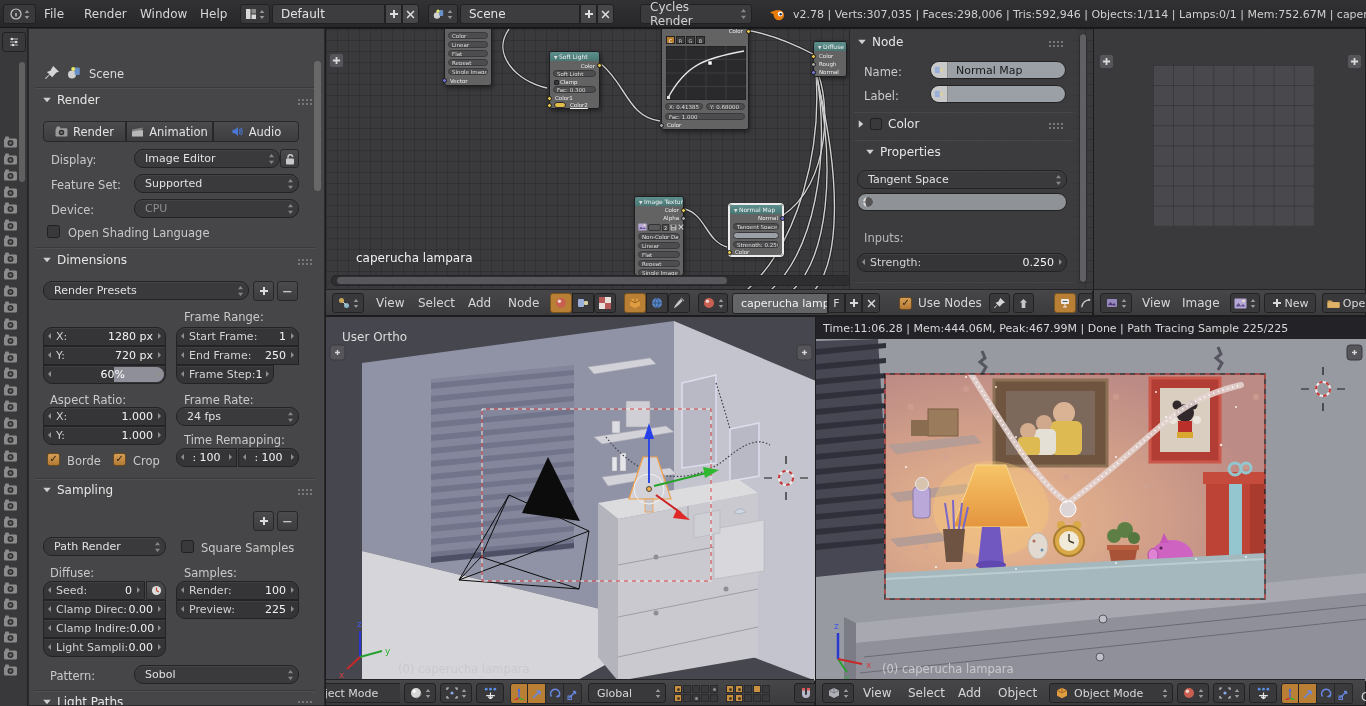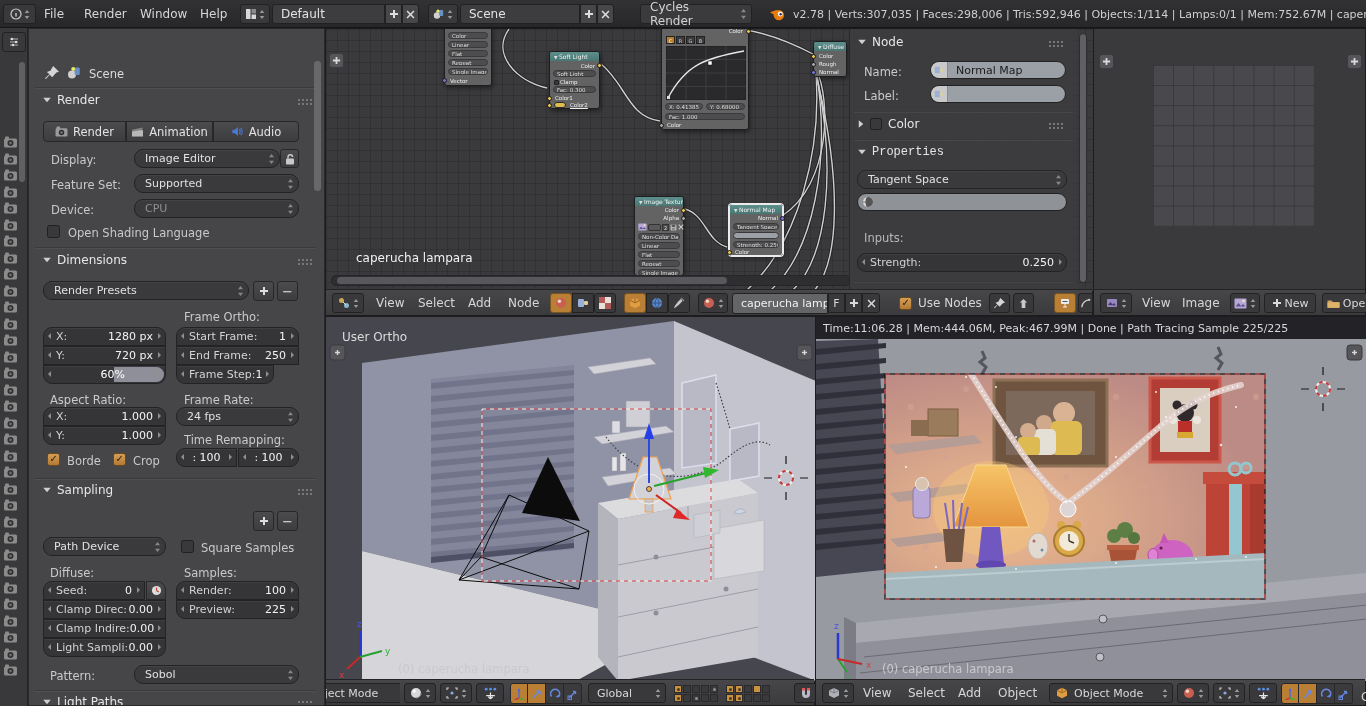--- a/index.html
+++ b/index.html
@@ -568,21 +568,21 @@
         </svg>
     </div>
     <div class="pm" style="left:224px;top:252px;">
         <svg width="10" height="10">
           <use href="#i-plus"></use>
         </svg>
       </div>
     <div class="pm" style="left:248px;top:252px;">−</div>
 
     <span class="t abs" style="left:21px;top:281px;margin-top:16px;">Resolution:</span>
-    <span class="t abs" style="left:155px;top:281px;">Frame Ortho:</span>
+    <span class="t abs" style="left:155px;top:281px;">Frame Range:</span>
 
     <div class="nf" style="left:14px;top:298px;width:123px;border-radius:9px 9px 0 0;">
       <span class="lab">X:</span>
       <span class="val">1280 px</span>
     </div>
     <div class="nf" style="left:14px;top:317px;width:123px;border-radius:0;">
       <span class="lab">Y:</span>
       <span class="val">720 px</span>
     </div>
     <div class="nf" style="left:14px;top:336px;width:123px;border-radius:0 0 9px 9px;">
@@ -644,21 +644,21 @@
     <div class="grip" style="right:12px;top:459px;"></div>
 
     <div class="pm" style="left:224px;top:482px;">
         <svg width="10" height="10">
           <use href="#i-plus"></use>
         </svg>
       </div>
     <div class="pm" style="left:248px;top:482px;">−</div>
 
     <div class="drop" style="left:14px;top:508px;width:123px;">
-      <span>Path Device</span>
+      <span>Path Render</span>
       <svg class="dd">
           <use href="#i-dd"></use>
         </svg>
     </div>
     <div class="cb" style="left:152px;top:511px;"></div>
     <span class="t abs" style="left:172px;top:512px;">Square Samples</span>
 
     <span class="t abs" style="left:21px;top:537px;">Diffuse:</span>
     <span class="t abs" style="left:155px;top:537px;">Samples:</span>
 
@@ -871,21 +871,21 @@
         <div class="sep" style="top:82px;left:4px;right:4px;"></div>
         <div class="phdr" style="left:8px;top:88px;">
           <svg style="width:6px;height:8px;">
               <use href="#i-tri-r"></use>
             </svg>
           <span class="cb" style="position:static;width:12px;height:12px;"></span>
           <span>Color</span>
         </div>
         <div class="grip" style="left:198px;top:93px;"></div>
         <div class="sep" style="top:110px;left:4px;right:4px;"></div>
-        <div class="phdr" style="left:8px;top:116px;font-family:Liberation Mono, monospace;">
+        <div class="phdr" style="left:16px;top:116px;">
           <svg>
               <use href="#i-tri-d"></use>
             </svg>
           <span>Properties</span>
         </div>
         <div class="drop" style="left:7px;top:141px;width:210px;">
           <span>Tangent Space</span>
           <svg class="dd">
               <use href="#i-dd"></use>
             </svg>

